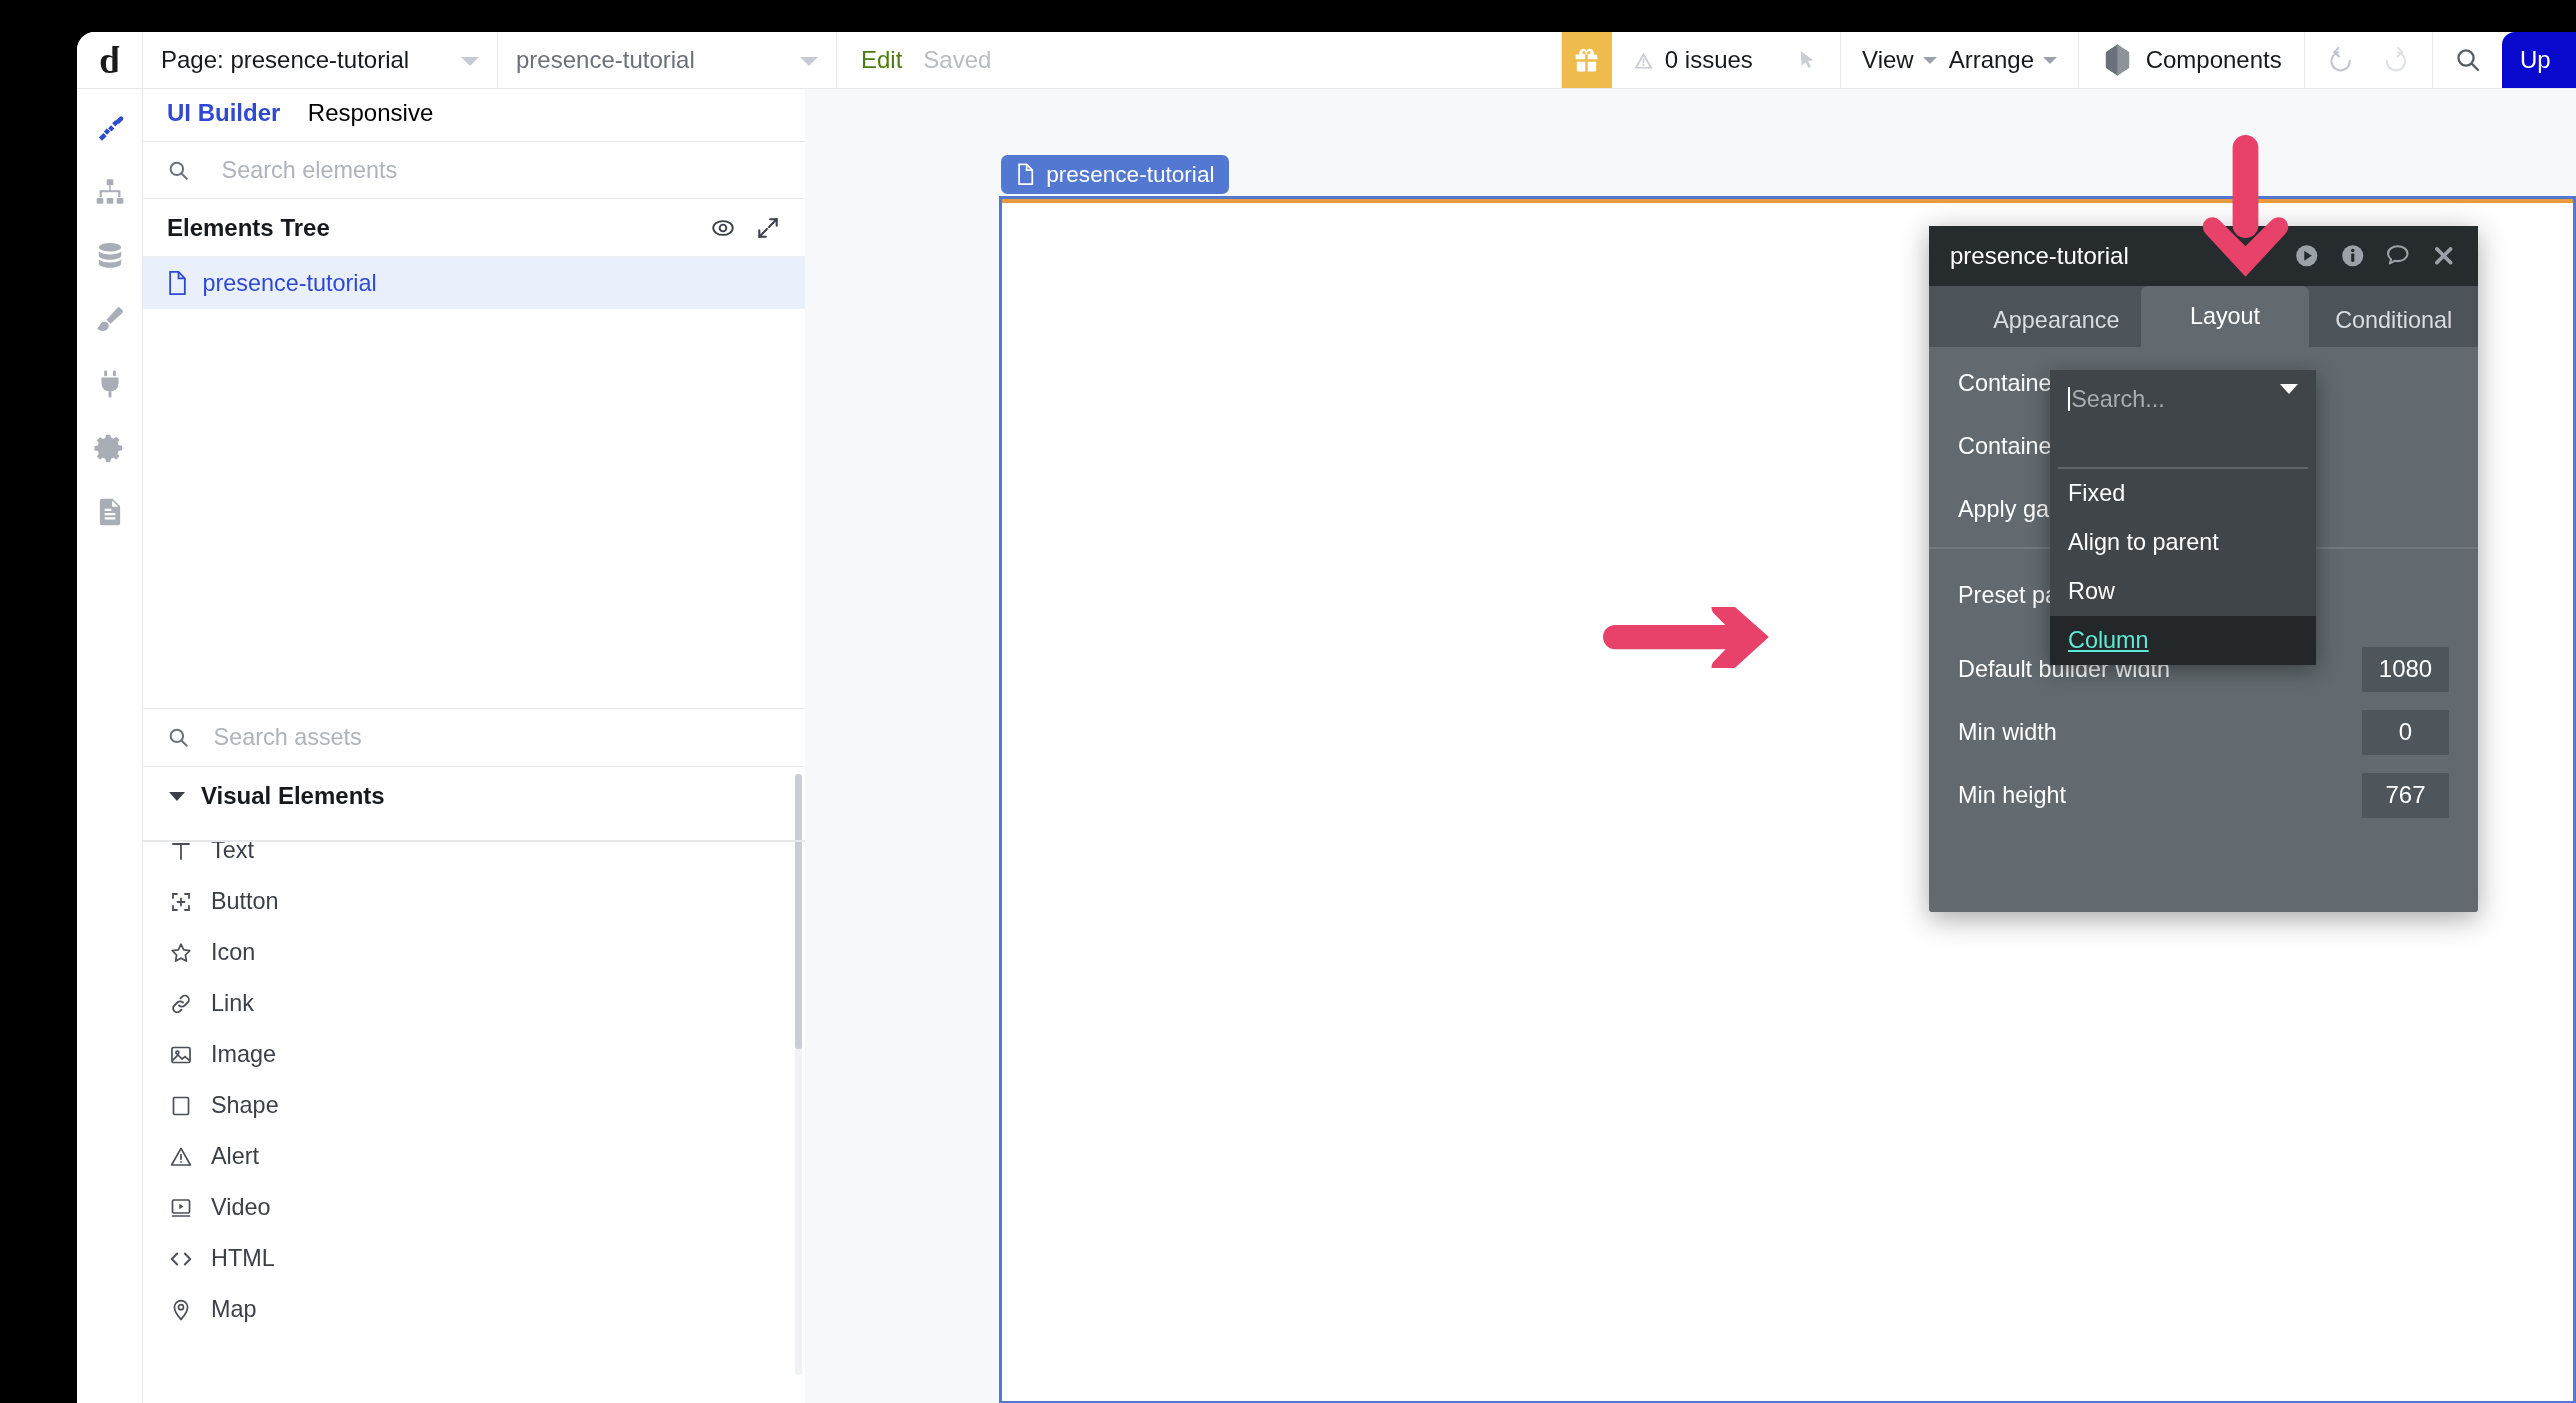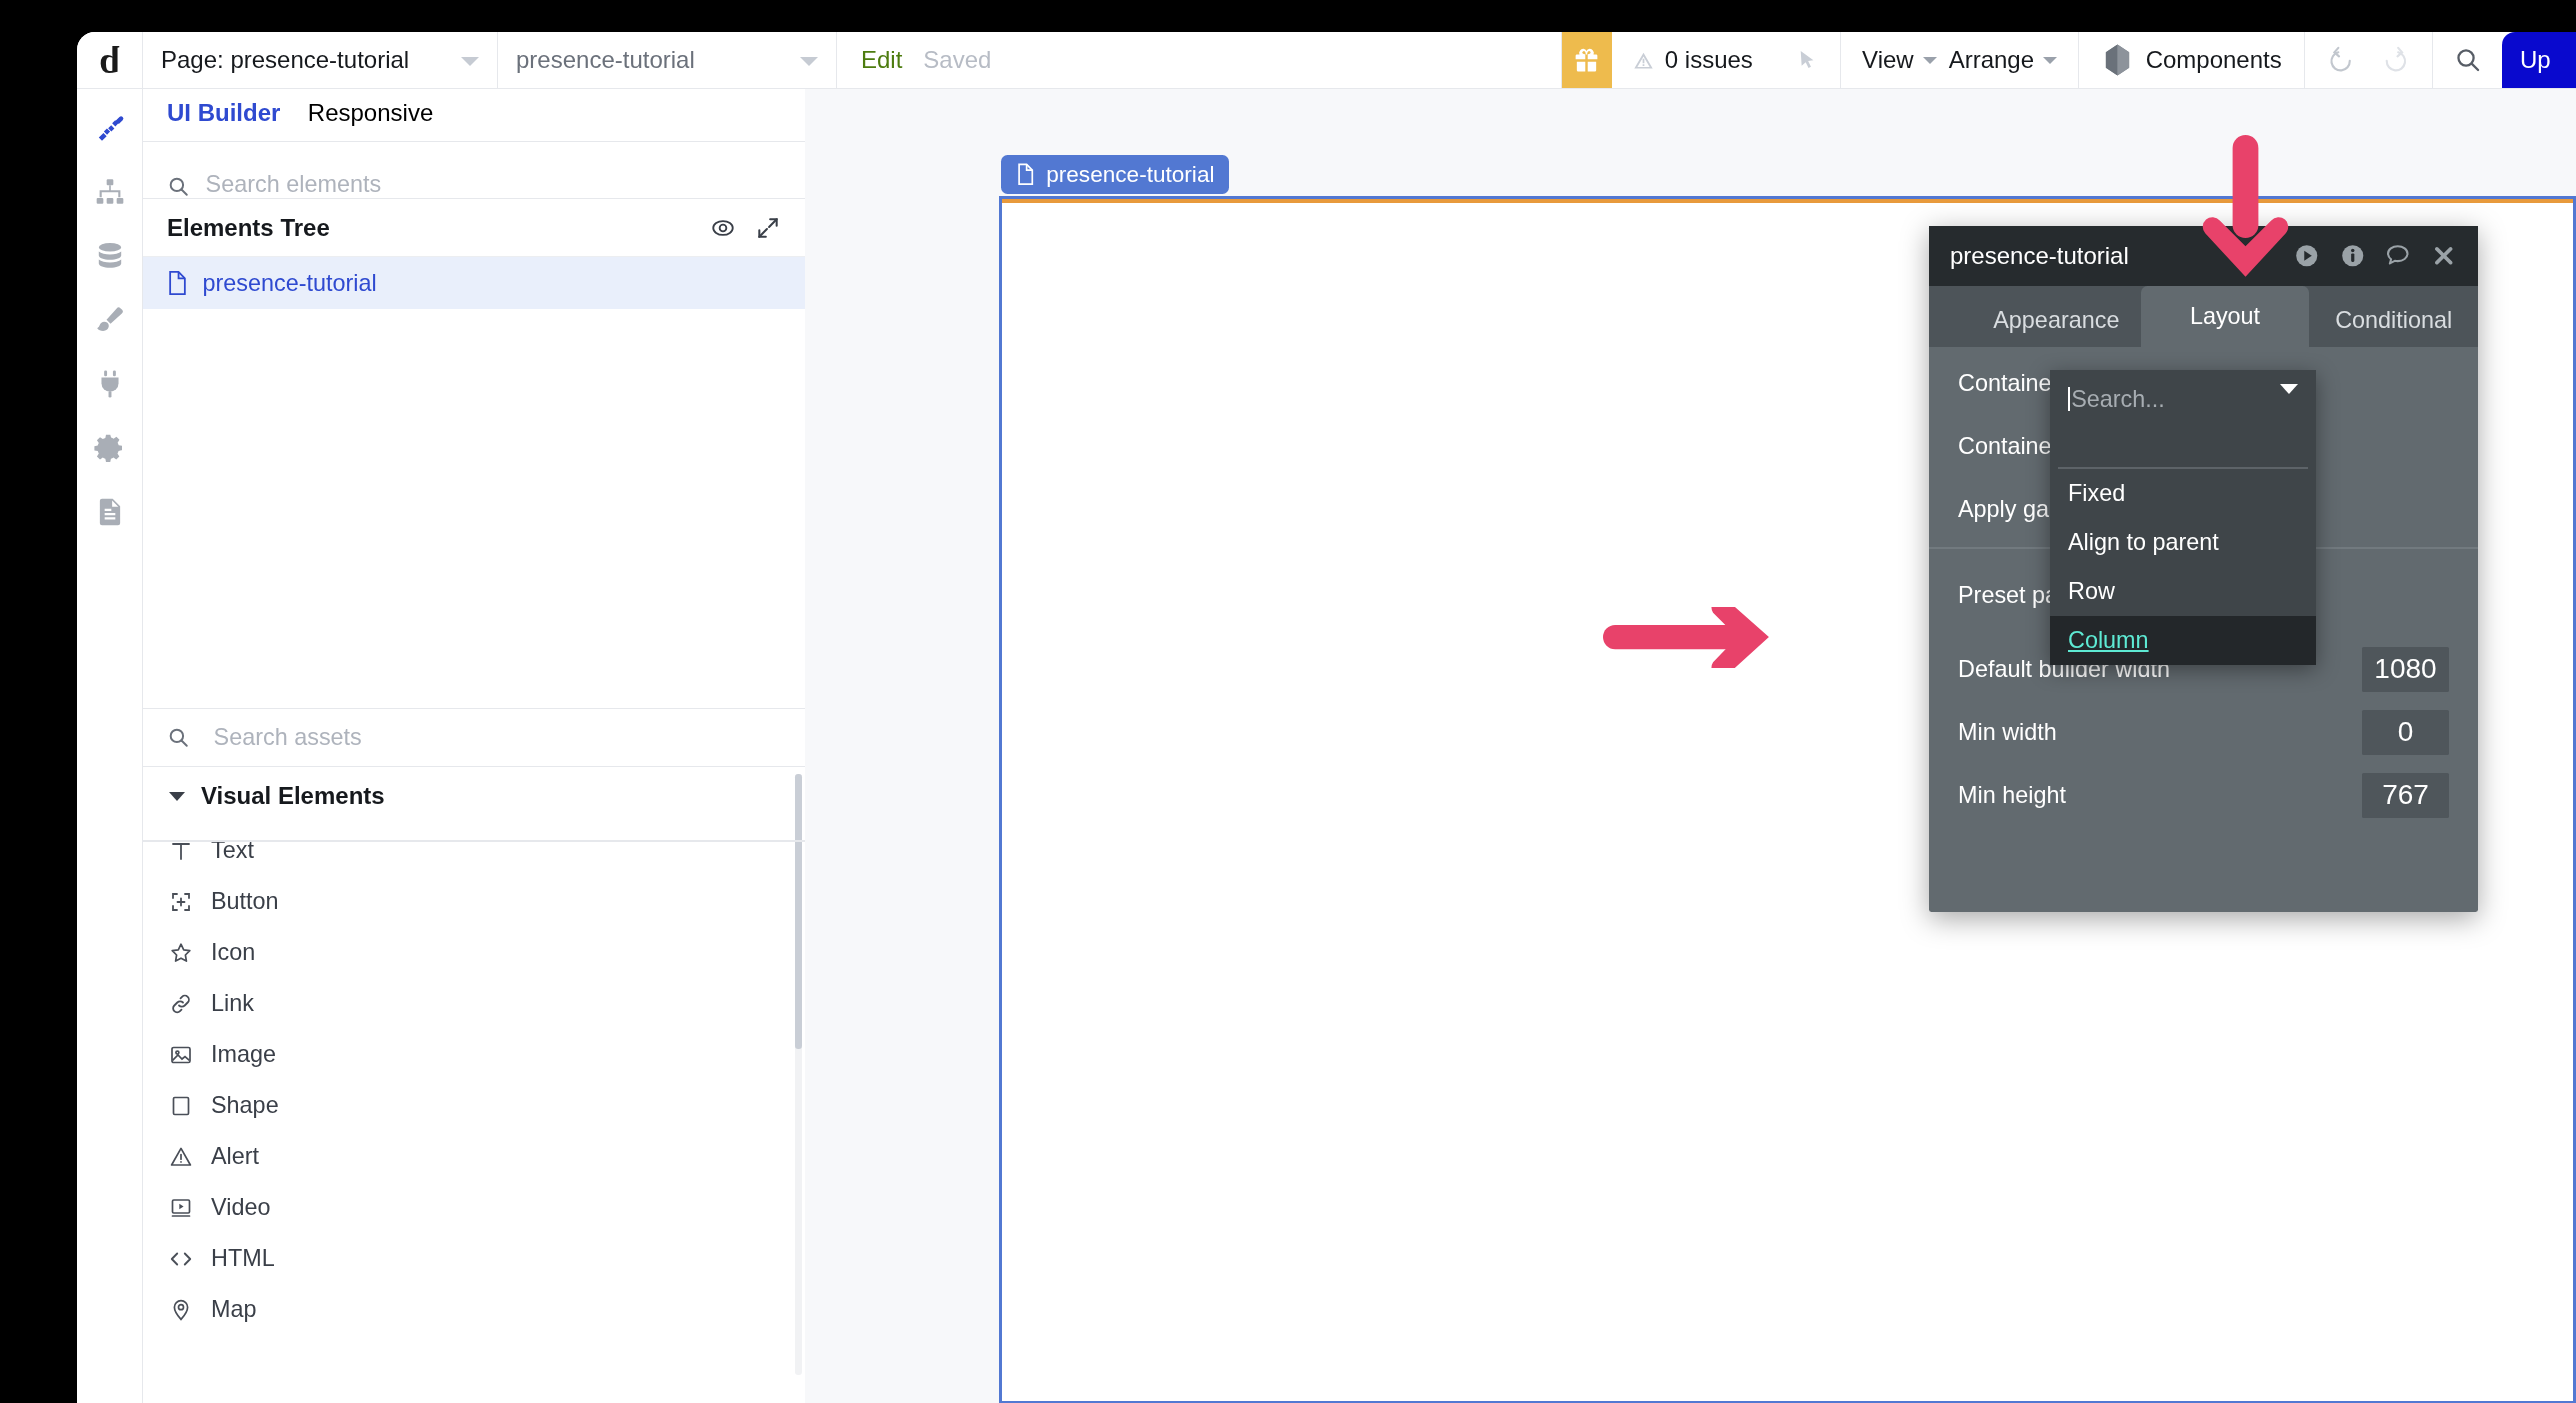--- a/index.html
+++ b/index.html
@@ -123,21 +123,21 @@
   .tabs-row {
     height: 53px; display: flex; align-items: center; gap: 27.5px;
     padding: 0 24px; border-bottom: 1.6px solid #e6e8ec;
   }
   .tab {
     font-size: 24px; color: #000000; cursor: pointer; padding-bottom: 3.2px;
   }
   .tab.active { color: #2f4ad0; font-weight: 700; }
 
   .searchbar {
-    height: 57px; display: flex; align-items: flex-end; gap: 16px;
+    height: 57px; display: flex; align-items: center; gap: 32px;
     padding: 0 24px; border-bottom: 1.6px solid #e6e8ec;
   }
   .mag { width: 22.6px; height: 22.6px; flex: none; }
   .searchinput {
     border: none; outline: none; font-size: 23.4px; color: #2b2f36;
     font-family: "Liberation Sans", sans-serif; background: transparent; width: 100%;
   }
   .searchinput::placeholder { color: #aeb3bc; }
 
   .tree-head {
@@ -242,21 +242,21 @@
   .pp-row {
     height: 63px; display: flex; align-items: center; padding: 0 29px;
   }
   .pp-label { font-size: 23.4px; color: #ffffff; white-space: nowrap; }
   .pp-sep {
     height: 1.6px; background: #727a7f; margin: 6.5px 0 4.8px 0;
   }
   .pp-field {
     margin-left: auto; width: 87px; height: 45px; background: #4f565b;
     display: flex; align-items: center; justify-content: center;
-    color: #ffffff; font-size: 28px; border-radius: 1.6px; cursor: text;
+    color: #ffffff; font-size: 24px; border-radius: 1.6px; cursor: text;
   }
 
   
   .dd {
     position: absolute; left: 1973px; top: 338px;
     width: 266px; background: #3f4549;
     box-shadow: 0 4.8px 21px rgba(0,0,0,.40); z-index: 40;
   }
   .dd-search {
     height: 58px; display: flex; align-items: center; padding: 0 18px;

